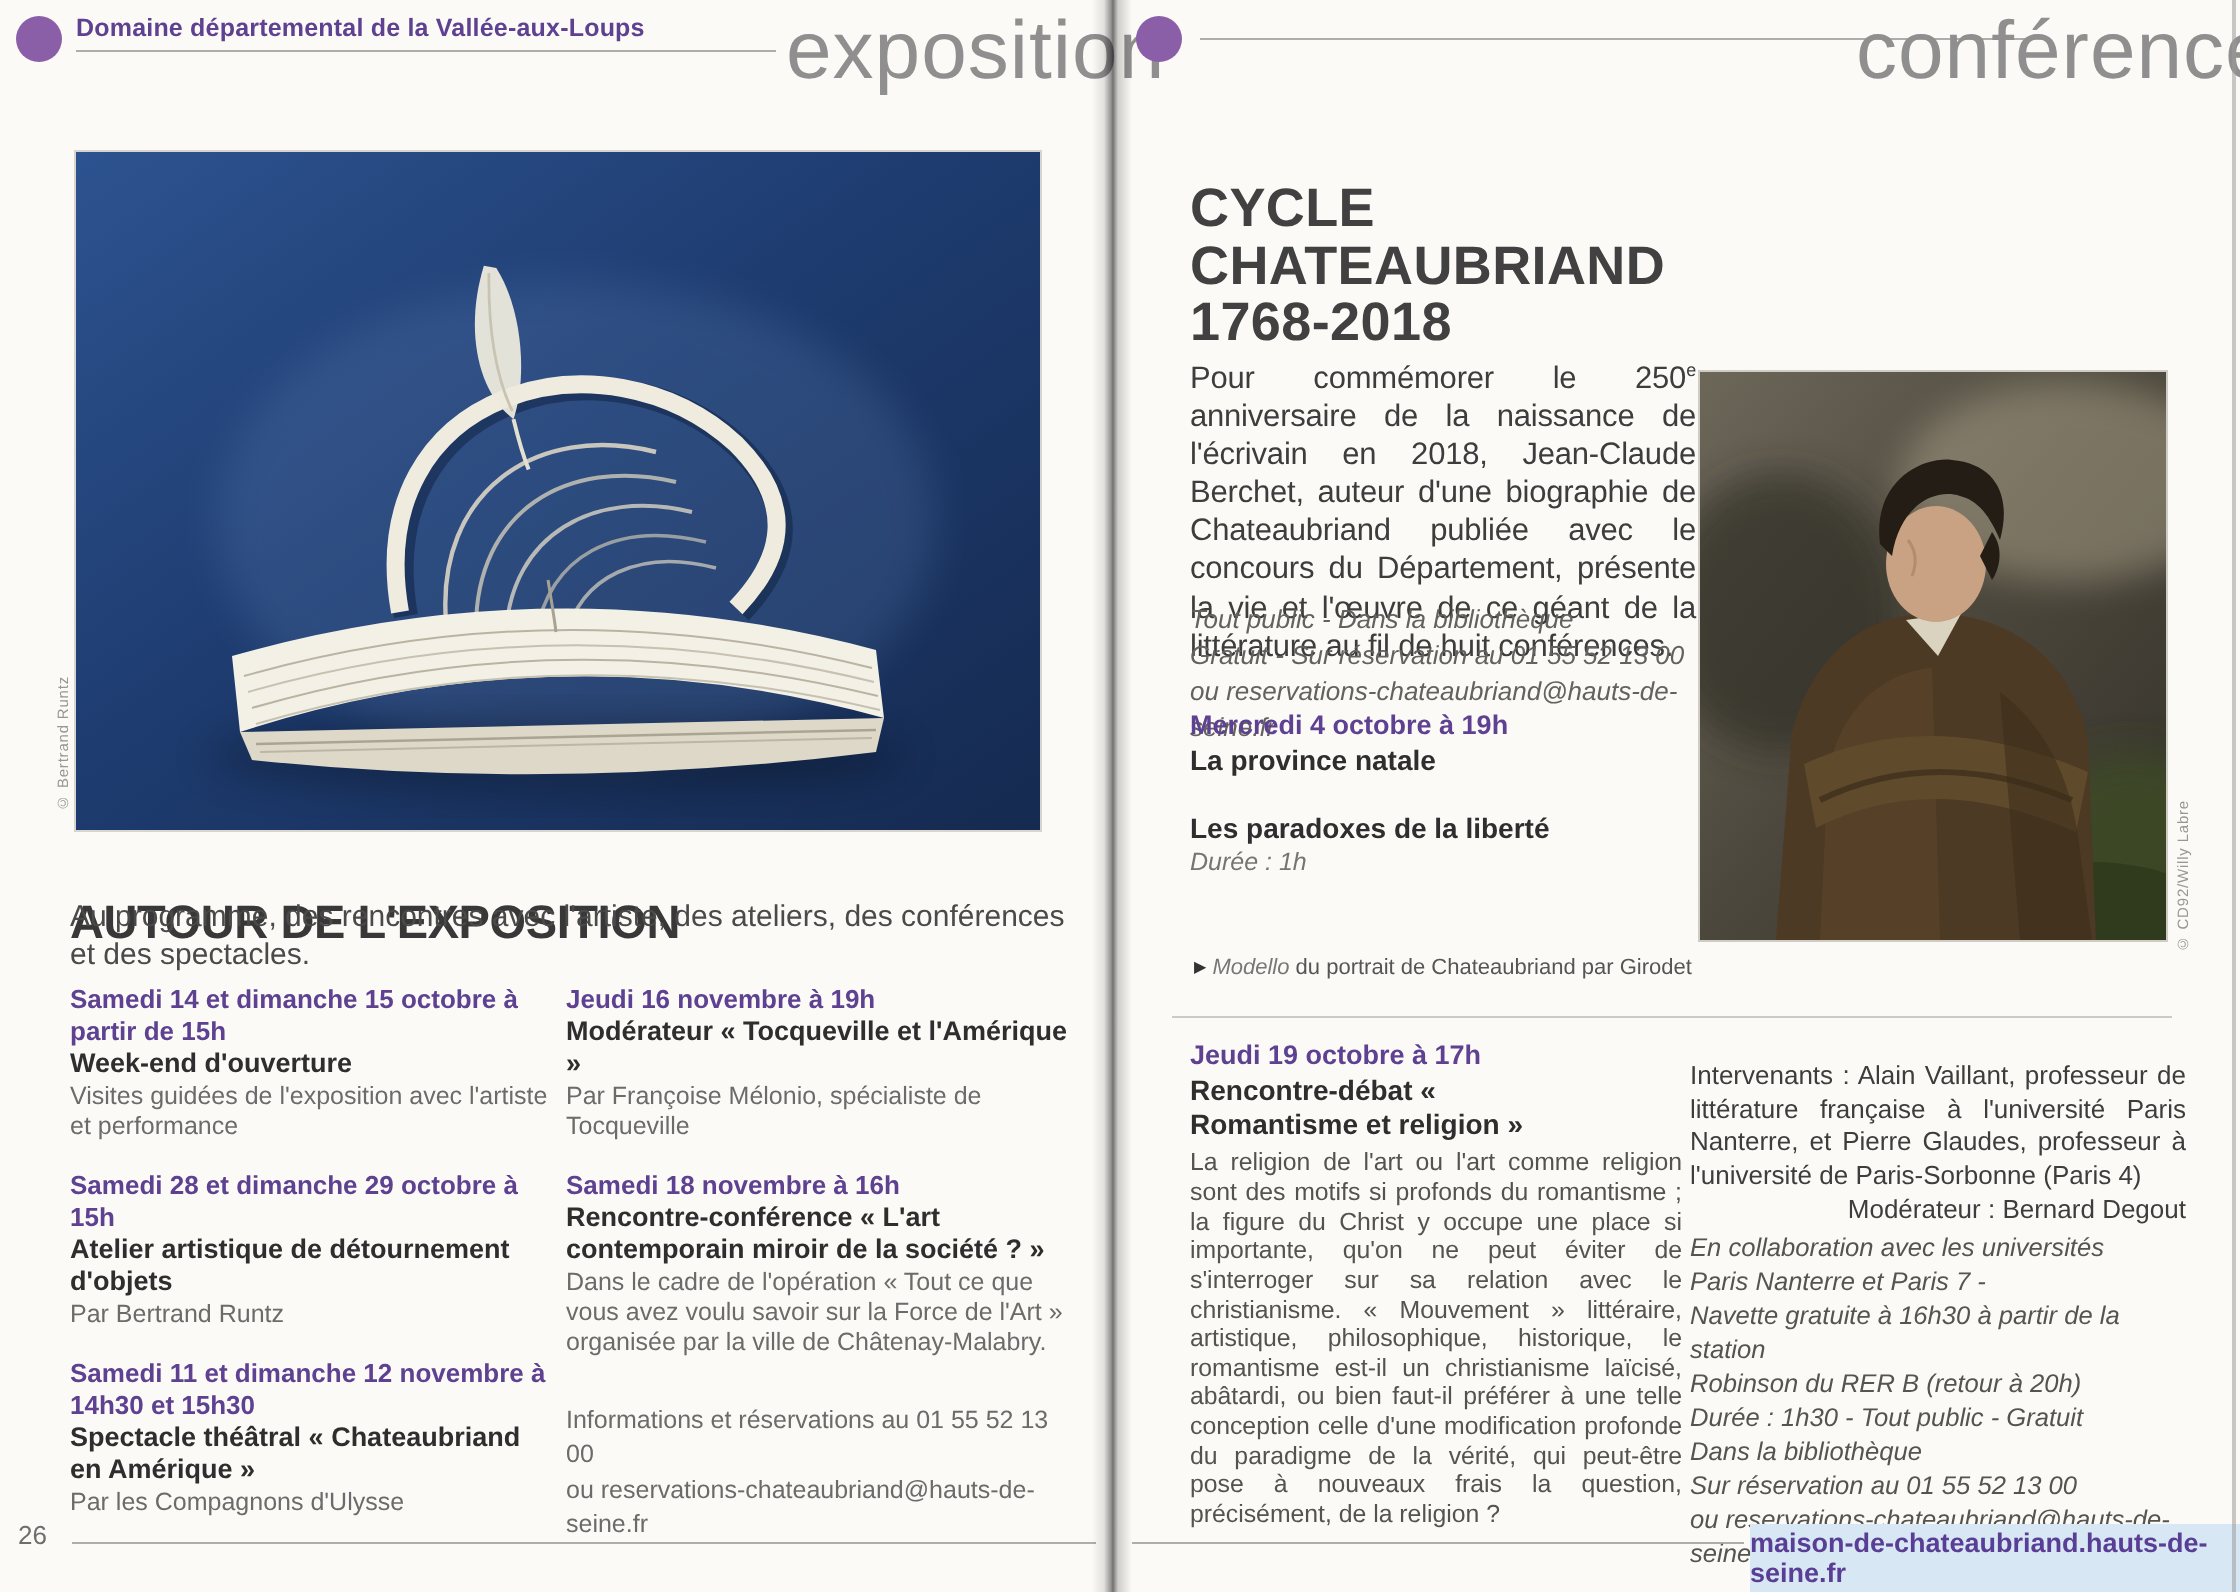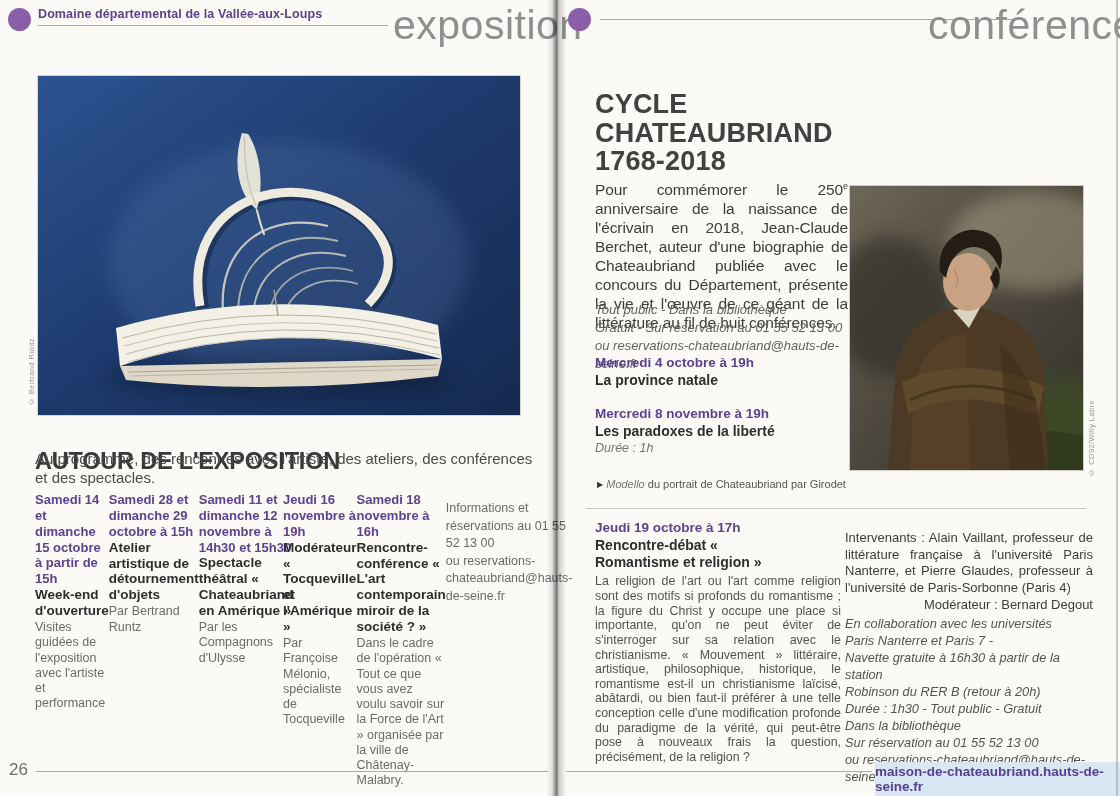--- a/index.html
+++ b/index.html
@@ -18,29 +18,29 @@
   .section-word{font-size:41px;color:#8f8f8f;letter-spacing:.5px;}
 
   
   .photo-frame{background:#1d3a6d;box-shadow:0 0 0 1px #d8d5cf;}
   .vcredit{
     writing-mode:vertical-rl;transform:rotate(180deg);
     font-size:7.5px;color:#9a978f;letter-spacing:.4px;white-space:nowrap;
   }
   .h-expo{font-size:23.5px;font-weight:bold;color:#383838;letter-spacing:-.2px;}
   .intro-left{font-size:15px;color:#4a4a4a;line-height:1.25;}
-  .events-col{display:flex;flex-direction:row;}
+  .events-col{display:flex;flex-direction:column;gap:14px;}
   .ev-date{font-size:13px;font-weight:bold;color:#5e4190;line-height:1.22;}
   .ev-title{font-size:13.5px;font-weight:bold;color:#2e2e2e;line-height:1.18;}
   .ev-desc{font-size:12.5px;color:#6b6b6b;line-height:1.22;margin-top:1px;}
   .info-italic{font-size:12.5px;color:#6b6b6b;line-height:1.4;}
   .caption-small{font-size:11px;color:#555;}
   .caption-small .marker{font-size:8px;vertical-align:1px;color:#333;}
   .caption-small .work{font-style:italic;color:#777;}
-  .pagenum{font-size:17px;color:#6e6e6e;}
+  .pagenum{font-size:13px;color:#6e6e6e;}
 
   
   .gutter{
     background:linear-gradient(to right,
       rgba(0,0,0,0) 0%, rgba(0,0,0,.10) 30%, rgba(0,0,0,.42) 48%,
       rgba(0,0,0,.55) 52%, rgba(0,0,0,.18) 65%, rgba(0,0,0,0) 100%);
   }
 
   
   .h-cycle{font-size:27px;font-weight:bold;color:#414141;line-height:1.06;letter-spacing:.2px;}
@@ -177,21 +177,20 @@
     <div class="meta-italic">Gratuit - Sur réservation au 01 55 52 13 00</div>
     <div class="meta-italic">ou reservations-chateaubriand@hauts-de-seine.fr</div>
   </div>
 
   <div class="abs" style="left:595px;top:355px;width:250px;">
     <div>
       <div class="sched-date">Mercredi 4 octobre à 19h</div>
       <div class="sched-title">La province natale</div>
     </div>
     <div style="margin-top:17px;">
-      <div class="sched-date">Mercredi 8 novembre à 19h</div>
       <div class="sched-title">Les paradoxes de la liberté</div>
       <div class="sched-note">Durée : 1h</div>
     </div>
   </div>
 
   <div class="abs portrait-frame" style="left:850px;top:186px;width:233px;height:284px;">
     <svg width="233" height="284" viewBox="0 0 233 284">
       <defs>
         <linearGradient id="sky" x1="0" y1="0" x2="1" y2="1">
           <stop offset="0" stop-color="#6d675a"></stop>

